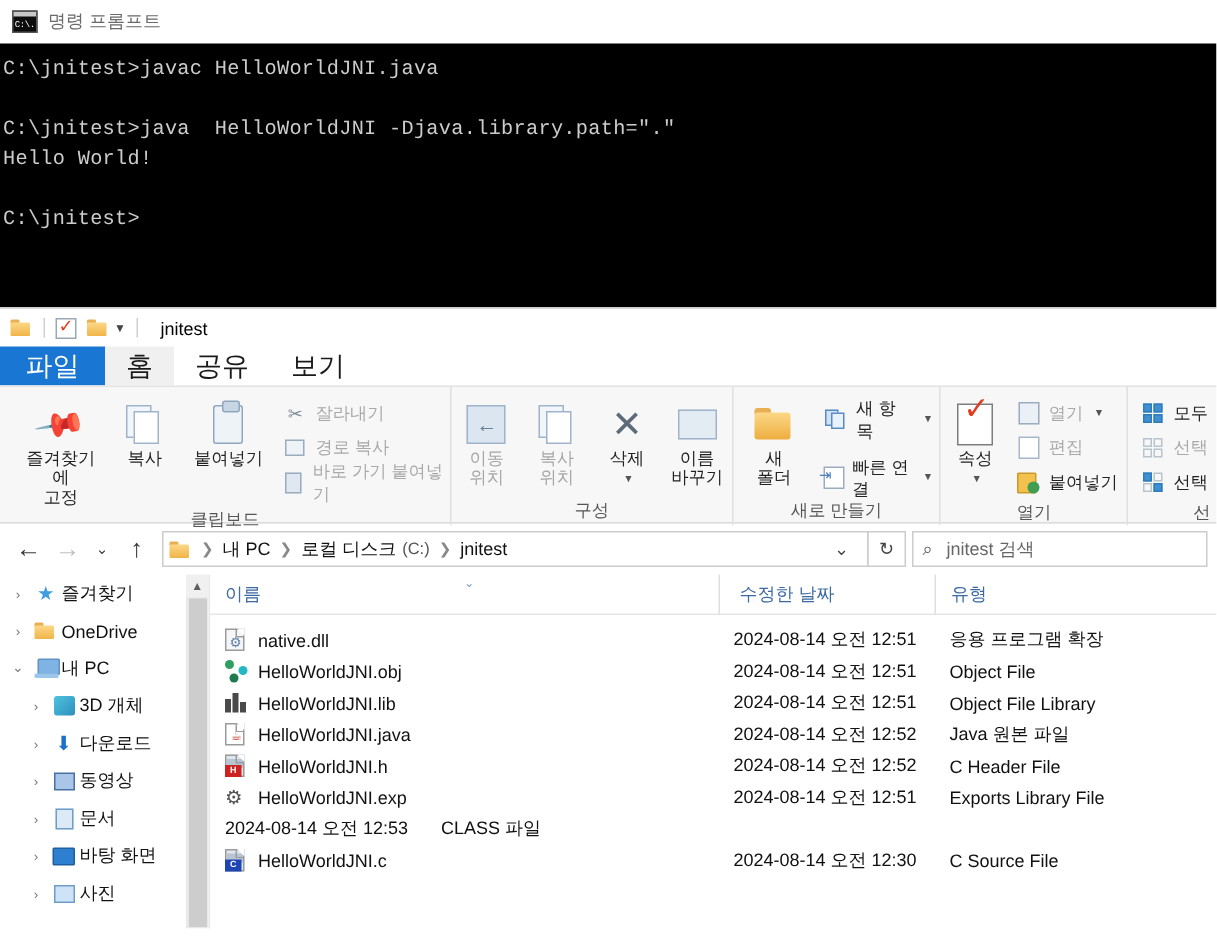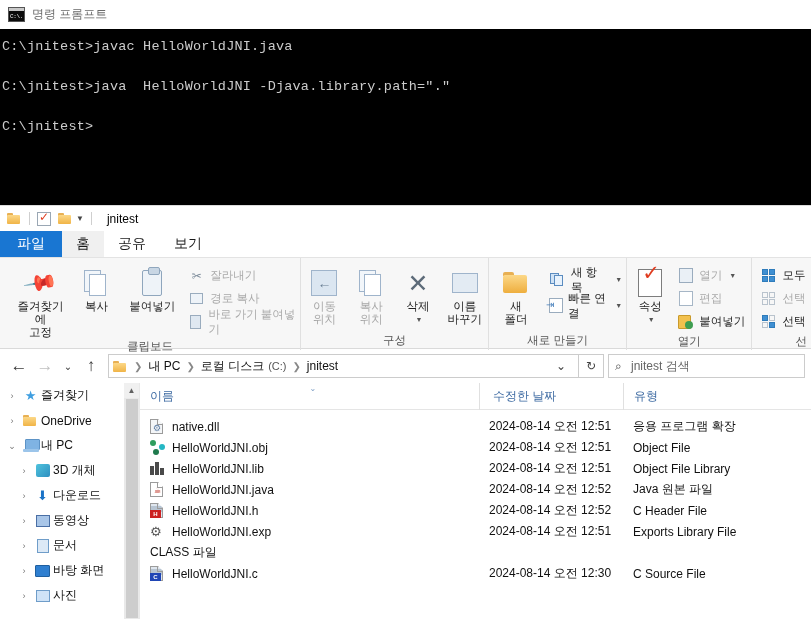--- a/index.html
+++ b/index.html
@@ -76,21 +76,21 @@
   .qat-prop::after {
     content: "✓"; position: absolute; left: 1px; top: -3px;
     color: #e03c1f; font-size: 12px; font-weight: bold;
   }
   .qat-chev { font-size: 8px; color: #444; margin-left: 3px; }
   .qat-title { margin-left: 8px; font-size: 12px; color: #000; }
 
   
   .tabs { height: 26px; display: flex; align-items: stretch; background: #ffffff; }
   .tab {
-    padding: 0 14px; display: flex; align-items: center; font-size: 14px;
+    padding: 0 14px; display: flex; align-items: center; font-size: 18px;
     color: #1a1a1a;
   }
   .tab.file { background: #1976d2; color: #ffffff; padding: 0 17px; }
   .tab.active { background: #f0f0f0; }
 
   
   .ribbon {
     height: 92px; background: #f7f7f7; border-top: 1px solid #e3e3e3;
     border-bottom: 1px solid #dadada; display: flex; position: relative;
   }
@@ -321,20 +321,21 @@
     <div class="cmd-ico">
         <span>C:\.</span>
       </div>
     <div class="cmd-title">명령 프롬프트</div>
   </div>
 
   <div class="cmd-body">
     <div class="cmd-line">C:\jnitest&gt;javac HelloWorldJNI.java</div>
     <div class="cmd-line cmd-blank"></div>
     <div class="cmd-line">C:\jnitest&gt;java  HelloWorldJNI -Djava.library.path="."</div>
+    <div class="cmd-line">Hello World!</div>
     <div class="cmd-line cmd-blank"></div>
     <div class="cmd-line">C:\jnitest&gt;</div>
   </div>
 
   <div class="explorer">
 
     <div class="qat">
       <div class="folder-ico"></div>
       <div class="qat-sep"></div>
       <div class="qat-prop"></div>
@@ -442,21 +443,21 @@
 
       <div class="rgroup" style="width:139px">
         <div class="rgroup-body">
           <div class="bigbtn">
             <div class="ic">
                 <div class="bigfolder"></div>
               </div>
             <div style="white-space:pre-line">새
 폴더</div>
           </div>
-          <div class="smallcol" style="margin-left:2px;padding-top:6px;gap:5px">
+          <div class="smallcol" style="margin-left:2px;padding-top:6px;gap:18px">
             <div class="smallbtn">
               <span class="ic">
                   <span class="newitem">
                     <i></i>
                     <i></i>
                   </span>
                 </span>
               <span>새 항목</span>
               <span class="caret">▼</span>
             </div>
@@ -736,20 +737,21 @@
             <span class="f-ico">
               <span class="ico-exp">⚙</span>
             </span>
             <span>HelloWorldJNI.exp</span>
           </div>
           <div class="f-date">2024-08-14 오전 12:51</div>
           <div class="f-type">Exports Library File</div>
         </div>
 
         <div class="filerow">
+          <div class="f-date">2024-08-14 오전 12:53</div>
           <div class="f-type">CLASS 파일</div>
         </div>
 
         <div class="filerow">
           <div class="f-name">
             <span class="f-ico ico-src">
               <span class="doc">
                   <span class="hbar"></span>
                   <span class="badge" style="background:#1f45b5">C</span>
                 </span>

